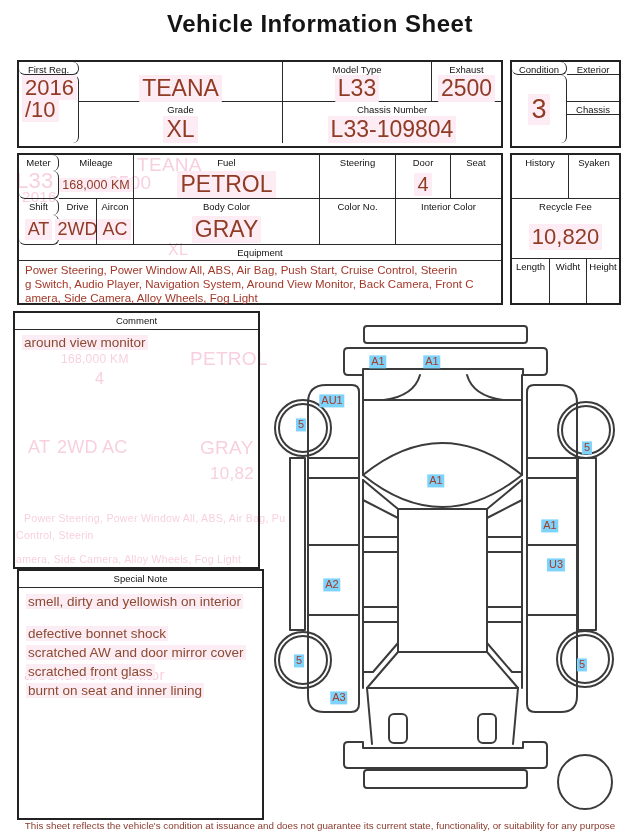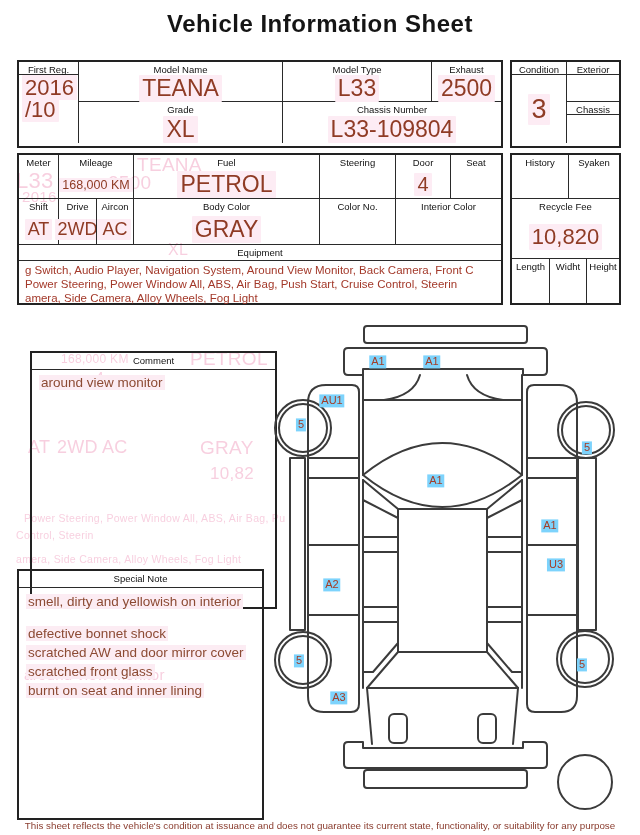--- a/index.html
+++ b/index.html
@@ -3,21 +3,21 @@
 <meta charset="utf-8">
 <style>
   html,body{margin:0;padding:0;background:#e8e8e8;}
   .sheet{position:relative;width:640px;height:835px;background:#ffffff;
     font-family:"Liberation Sans", sans-serif;overflow:hidden;margin:0 auto;}
   .title{position:absolute;left:0;top:10px;width:640px;text-align:center;
     font-size:24px;font-weight:600;letter-spacing:.5px;color:#151515;z-index:2;}
   
   .tbl{position:absolute;border:2px solid #222;box-sizing:border-box;display:grid;z-index:1;background:transparent;}
   .cell{box-sizing:border-box;position:relative;overflow:visible;}
-  .bl{border-left:1px solid #2a2a2a;} .br{border-right:1px solid #2a2a2a;}
+  .bl{border-left:1px solid #2a2a2a;} .br{border-right:1px solid #2a2a2a;border-radius:6px;}
   .bb{border-bottom:1px solid #2a2a2a;}
   .hdr{font-size:9.5px;color:#111;text-align:center;padding-top:2px;}
   .val{display:flex;align-items:center;justify-content:center;color:#8f3b25;}
   .hl{background:#fdecf4;padding:0 3px;border-radius:1px;}
   .hl-soft{background:#fcecf3;padding:0 2px;}
   .v23{font-size:23px;} .v20{font-size:20px;} .v18{font-size:18px;}
   .v13{font-size:12.5px;} .v27{font-size:27px;} .v22{font-size:22px;}
   .firstreg{color:#8f3b25;font-size:22px;line-height:1.0;padding:2px 0 0 3px;}
   .equip{font-size:11.5px;line-height:1.22;color:#a3392a;padding:2px 6px;}
   
@@ -44,21 +44,20 @@
 <div class="sheet" id="sheet">
 
   <div class="title">Vehicle Information Sheet</div>
 
   <div class="tbl" style="left:17px;top:60px;width:486px;height:88px;grid-template-columns:60px 203px 149px 70px;grid-template-rows:13px 27px 13px 28px;">
     <div class="cell hdr bb br" style="grid-column:1;grid-row:1;">First Reg.</div>
     <div class="cell br firstreg" style="grid-column:1;grid-row:2/5;">
       <span class="hl">2016</span><br>
       <span class="hl">/10</span>
     </div>
-    <div class="cell hdr" style="grid-column:2;grid-row:1;">Model Name</div>
     <div class="cell val v23 bb" style="grid-column:2;grid-row:2;">
         <span class="hl">TEANA</span>
       </div>
     <div class="cell hdr bl" style="grid-column:3;grid-row:1;">Model Type</div>
     <div class="cell val v23 bl bb" style="grid-column:3;grid-row:2;">
         <span class="hl">L33</span>
       </div>
     <div class="cell hdr bl" style="grid-column:4;grid-row:1;">Exhaust</div>
     <div class="cell val v23 bl bb" style="grid-column:4;grid-row:2;">
         <span class="hl">2500</span>
@@ -122,22 +121,22 @@
         <span class="hl">AC</span>
       </div>
     <div class="cell val v23 bl bb" style="grid-column:4;grid-row:4;">
         <span class="hl">GRAY</span>
       </div>
     <div class="cell bl bb" style="grid-column:5;grid-row:4;"></div>
     <div class="cell bl bb" style="grid-column:6/8;grid-row:4;"></div>
 
     <div class="cell hdr bb" style="grid-column:1/8;grid-row:5;">Equipment</div>
     <div class="cell equip" style="grid-column:1/8;grid-row:6;">
+        <div>Power Steering, Power Window  All, ABS, Air Bag, Push Start, Cruise Control, Steerin</div>
         <div>g Switch, Audio Player, Navigation System, Around View Monitor,  Back Camera, Front C</div>
-        <div>Power Steering, Power Window  All, ABS, Air Bag, Push Start, Cruise Control, Steerin</div>
         <div>amera, Side Camera, Alloy Wheels, Fog Light</div>
       </div>
   </div>
 
   <div class="tbl" style="left:510px;top:153px;width:111px;height:152px;grid-template-columns:37px 19px 18px 33px;grid-template-rows:16px 28px 16px 44px 16px 28px;">
     <div class="cell hdr" style="grid-column:1/3;grid-row:1;">History</div>
     <div class="cell hdr bl" style="grid-column:3/5;grid-row:1;">Syaken</div>
     <div class="cell bb" style="grid-column:1/3;grid-row:2;"></div>
     <div class="cell bl bb" style="grid-column:3/5;grid-row:2;"></div>
     <div class="cell hdr" style="grid-column:1/5;grid-row:3;">Recycle Fee</div>
@@ -145,21 +144,21 @@
         <span class="hl">10,820</span>
       </div>
     <div class="cell hdr" style="grid-column:1;grid-row:5;">Length</div>
     <div class="cell hdr bl" style="grid-column:2/4;grid-row:5;">Widht</div>
     <div class="cell hdr bl" style="grid-column:4;grid-row:5;">Height</div>
     <div class="cell" style="grid-column:1;grid-row:6;"></div>
     <div class="cell bl" style="grid-column:2/4;grid-row:6;"></div>
     <div class="cell bl" style="grid-column:4;grid-row:6;"></div>
   </div>
 
-  <div class="box" style="left:30px;top:311px;width:247px;height:258px;margin-top:40px;">
+  <div class="box" style="left:13px;top:311px;width:247px;height:258px;">
     <div class="boxhdr">Comment</div>
     <div class="boxbody comment-text"><span class="hl-soft">around view monitor</span></div>
   </div>
 
   <div class="box" style="left:17px;top:569px;width:247px;height:251px;">
     <div class="boxhdr">Special Note</div>
     <div class="boxbody note-lines">
         <div><span class="hl-soft">smell, dirty and yellowish on interior</span></div>
         <div class="blank"></div>
         <div><span class="hl-soft">defective bonnet shock</span></div>

